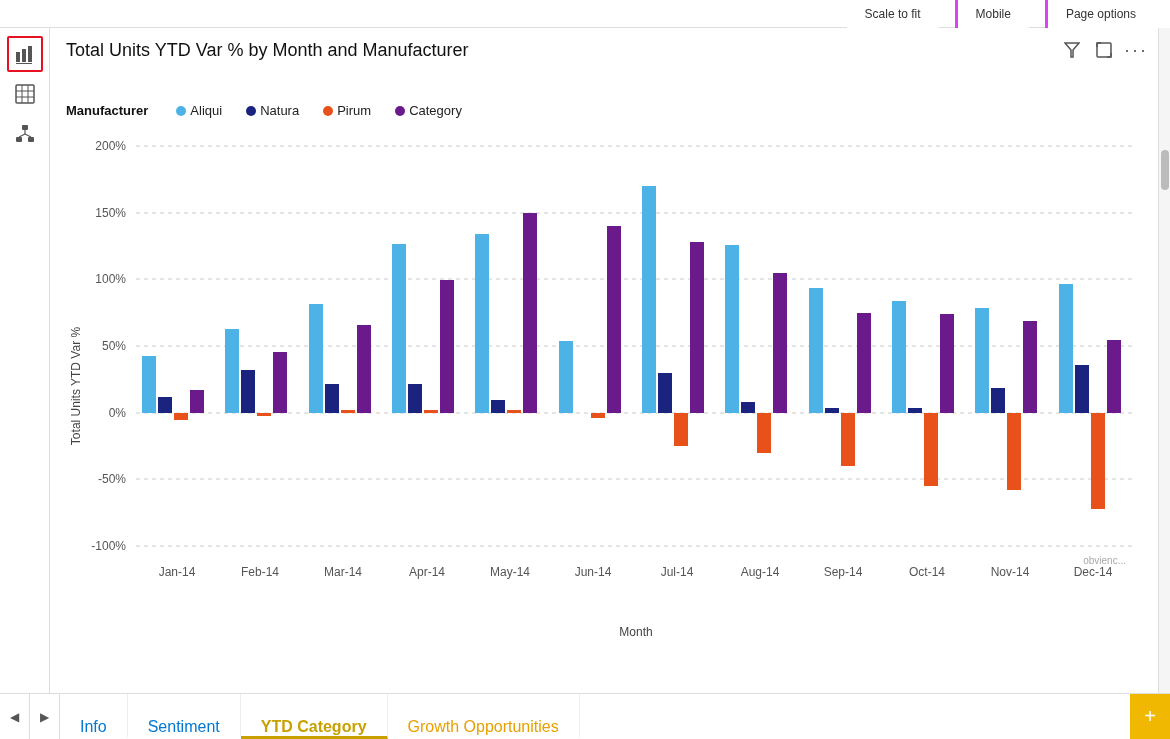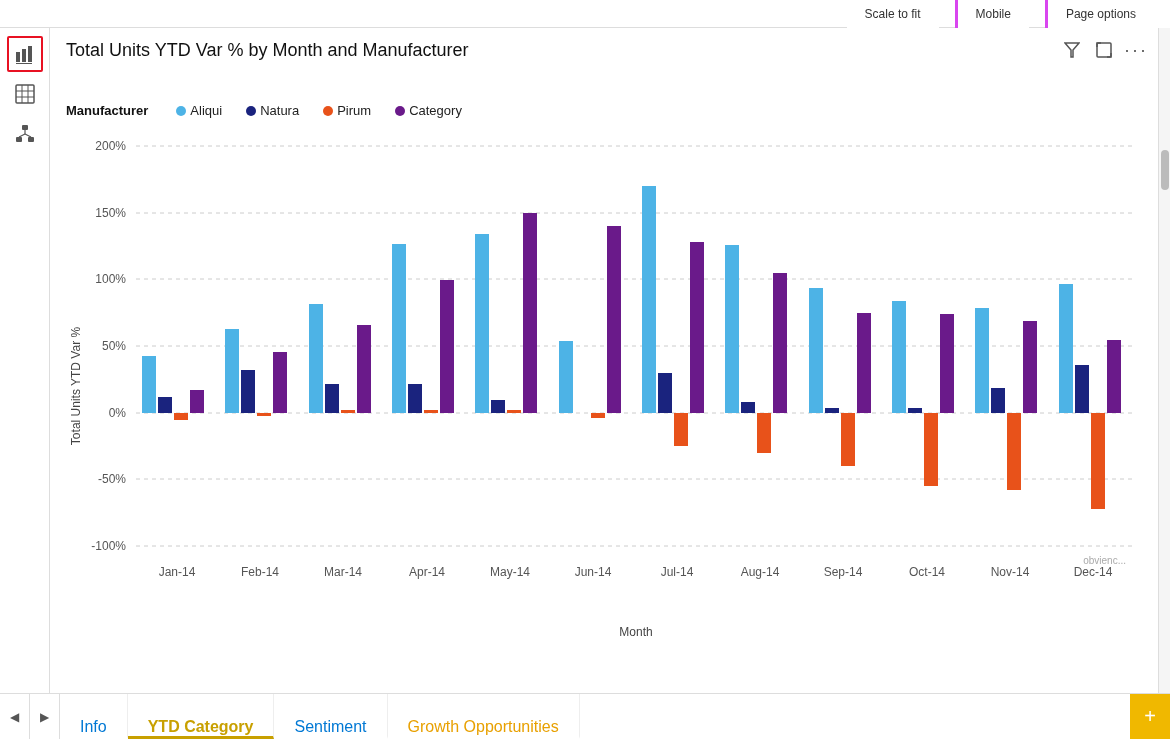--- a/index.html
+++ b/index.html
@@ -448,23 +448,23 @@
     <div class="scrollbar-thumb"></div>
   </div>
 </div>
 
 <div class="bottom-tabs">
   <button class="tab-nav-btn">◀</button>
   <button class="tab-nav-btn" style="border-left:none;">▶</button>
   <div class="tab-item info">
     <span>Info</span>
   </div>
+  <div class="tab-item sentiment">
+    <span>Sentiment</span>
+  </div>
   <div class="tab-item active">
     <span>YTD Category</span>
   </div>
-  <div class="tab-item sentiment">
-    <span>Sentiment</span>
-  </div>
   <div class="tab-item growth">
     <span>Growth Opportunities</span>
   </div>
   <button class="tab-add">+</button>
 </div>
 
 </body></html>

